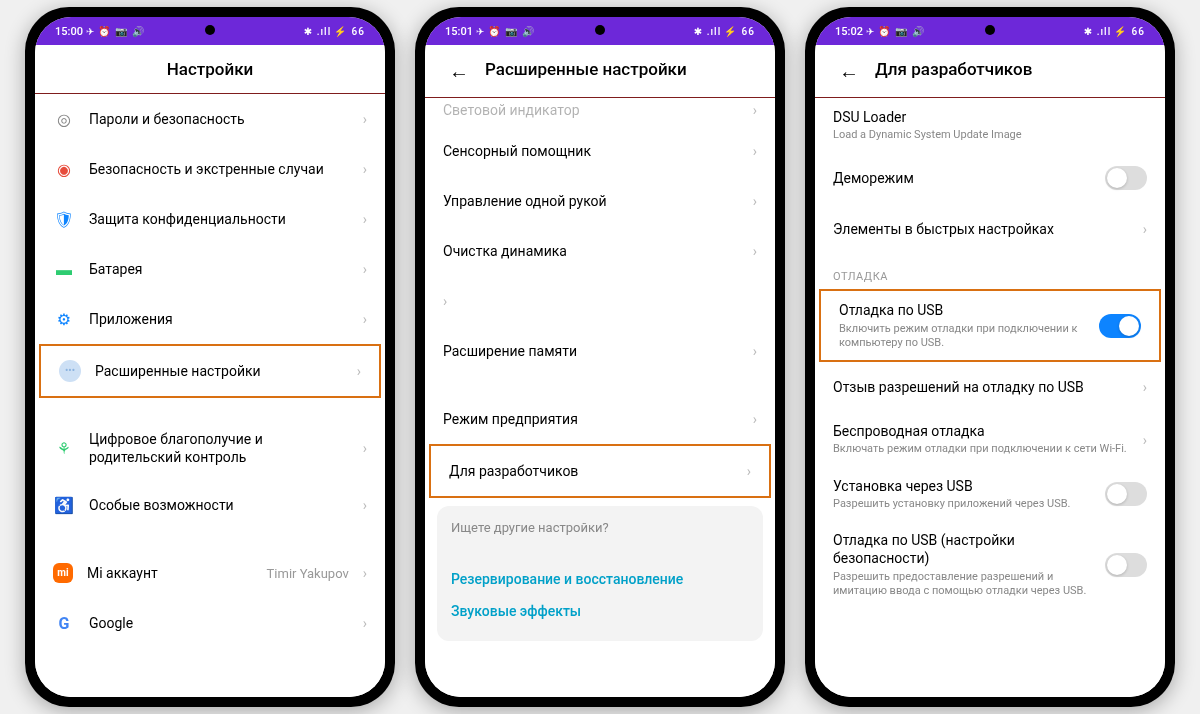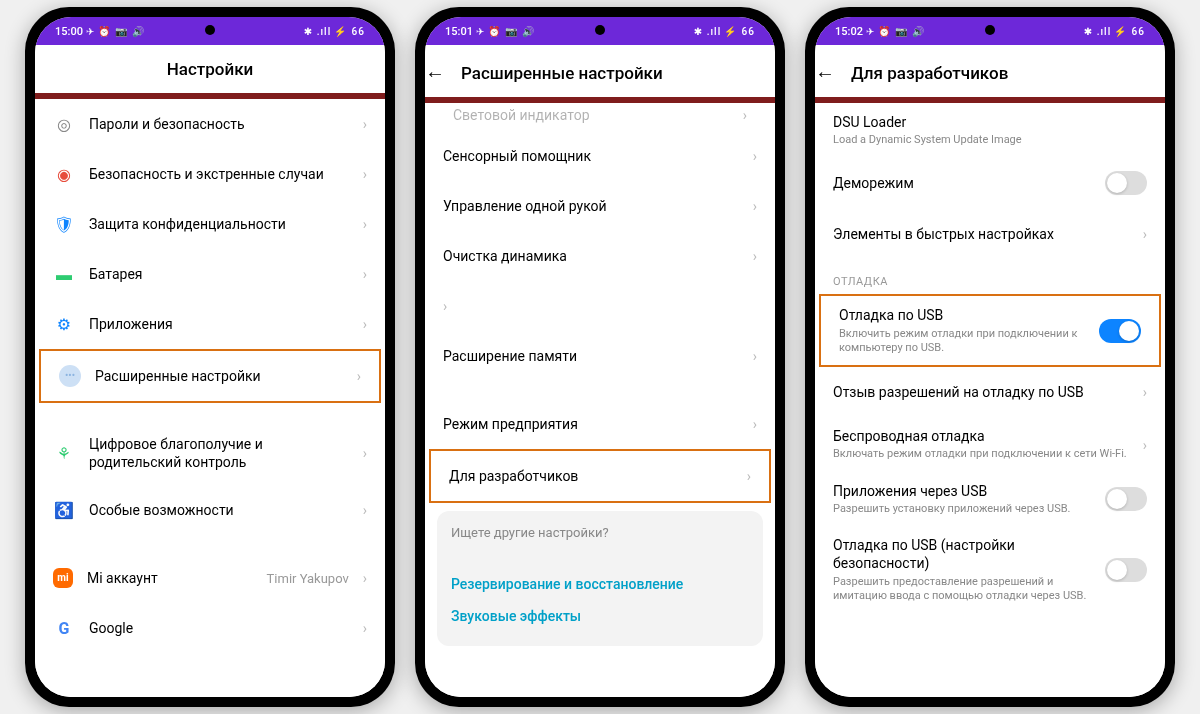--- a/index.html
+++ b/index.html
@@ -54,25 +54,25 @@
     justify-content: space-between;
     align-items: center;
     padding: 0 20px;
     font-size: 11px;
     font-weight: 500;
   }
   .status-left { display: flex; align-items: center; gap: 3px; }
   .status-right { display: flex; align-items: center; gap: 3px; }
   .status-icons { font-size: 10px; letter-spacing: 1px; }
   .header {
-    padding: 14px 0;
-    display: flex;
-    align-items: flex-end;
+    padding: 14px 24px;
+    display: flex;
+    align-items: flex-start;
     gap: 16px;
-    border-bottom: 6px solid #7f1d1d;
+    border-bottom: 1px solid #7f1d1d;
     background: #fff;
   }
   .header.centered { justify-content: center; }
   .header h1 {
     font-size: 17px;
     font-weight: 500;
     color: #000;
   }
   .back-arrow {
     font-size: 20px;
@@ -174,21 +174,21 @@
     margin-bottom: 28px;
   }
   .suggestion-link {
     font-size: 14px;
     color: #00a0c8;
     padding: 8px 0;
     cursor: pointer;
     font-weight: 500;
   }
   .cut-item {
-    padding: 4px 28px 8px;
+    padding: 4px 18px 8px;
     color: #999;
     font-size: 13px;
     display: flex;
     justify-content: space-between;
     align-items: center;
   }
   .ic-fingerprint { color: #888; }
   .ic-alarm { color: #e74c3c; }
   .ic-shield { color: #0d84ff; }
   .ic-battery { color: #2ecc71; }
@@ -425,21 +425,21 @@
       </div>
       <div class="list-item tight">
         <div class="item-text">
           <span class="item-label">Беспроводная отладка</span>
           <span class="item-sub">Включать режим отладки при подключении к сети Wi-Fi.</span>
         </div>
         <span class="chevron">›</span>
       </div>
       <div class="list-item tight">
         <div class="item-text">
-          <span class="item-label">Приложения через USB</span>
+          <span class="item-label">Установка через USB</span>
           <span class="item-sub">Разрешить установку приложений через USB.</span>
         </div>
         <div class="toggle off"></div>
       </div>
       <div class="list-item tight">
         <div class="item-text">
           <span class="item-label">Отладка по USB (настройки безопасности)</span>
           <span class="item-sub">Разрешить предоставление разрешений и имитацию ввода с помощью отладки через USB.</span>
         </div>
         <div class="toggle off"></div>

